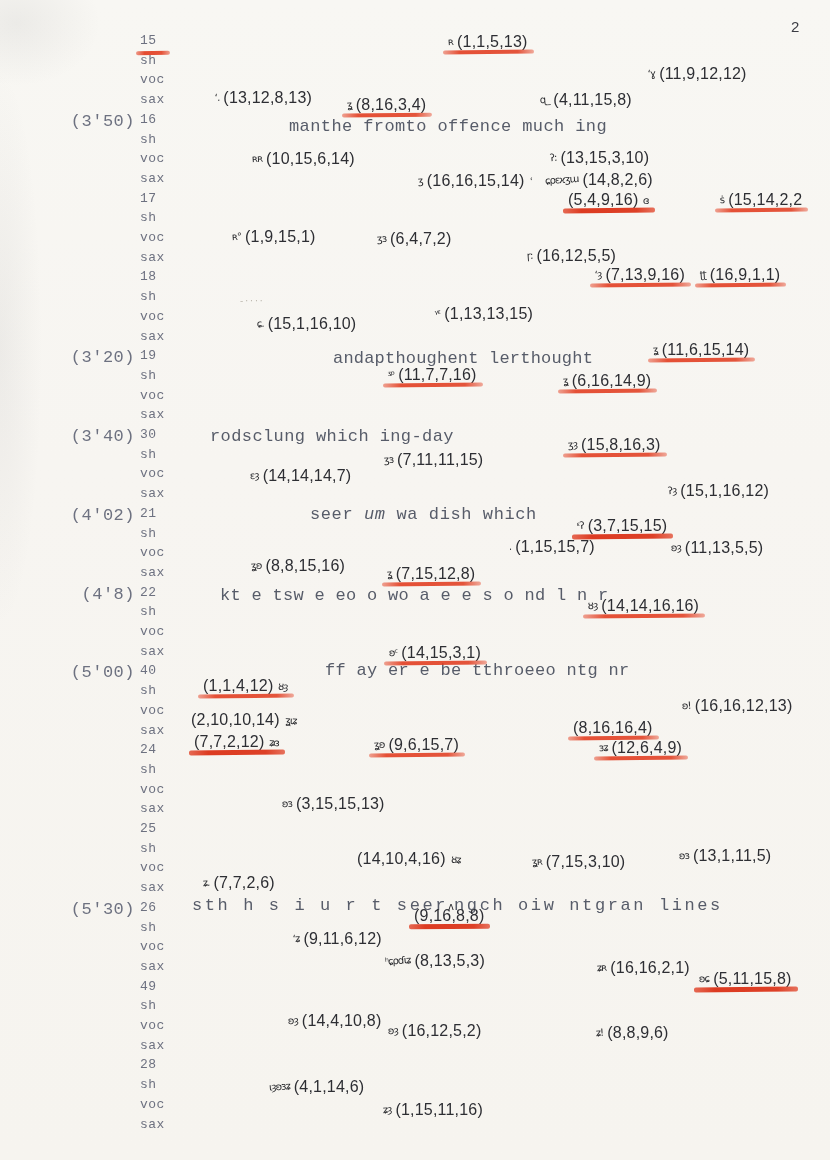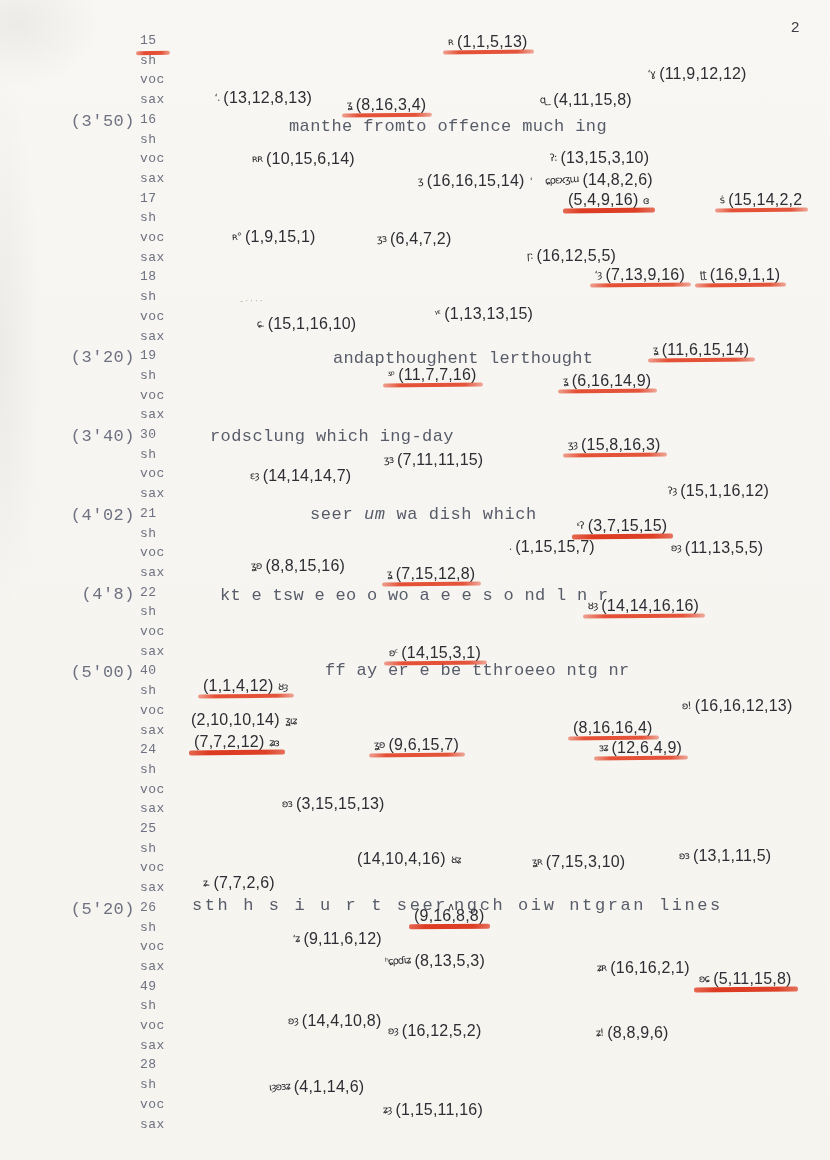--- a/index.html
+++ b/index.html
@@ -191,21 +191,21 @@
       <div class="row" style="top: 840.7px; left: 0px;">
         <span class="bar">sh</span>
       </div>
       <div class="row" style="top: 860.4px; left: 0px;">
         <span class="bar">voc</span>
       </div>
       <div class="row" style="top: 880.1px; left: 0px;">
         <span class="bar">sax</span>
       </div>
       <div class="row" style="top: 899.8px; left: 0px;">
-        <span class="time">(5'20)</span>
+        <span class="time">(5'30)</span>
         <span class="bar">26</span>
       </div>
       <div class="row" style="top: 919.5px; left: 0px;">
         <span class="bar">sh</span>
       </div>
       <div class="row" style="top: 939.2px; left: 0px;">
         <span class="bar">voc</span>
       </div>
       <div class="row" style="top: 958.9px; left: 0px;">
         <span class="bar">sax</span>

